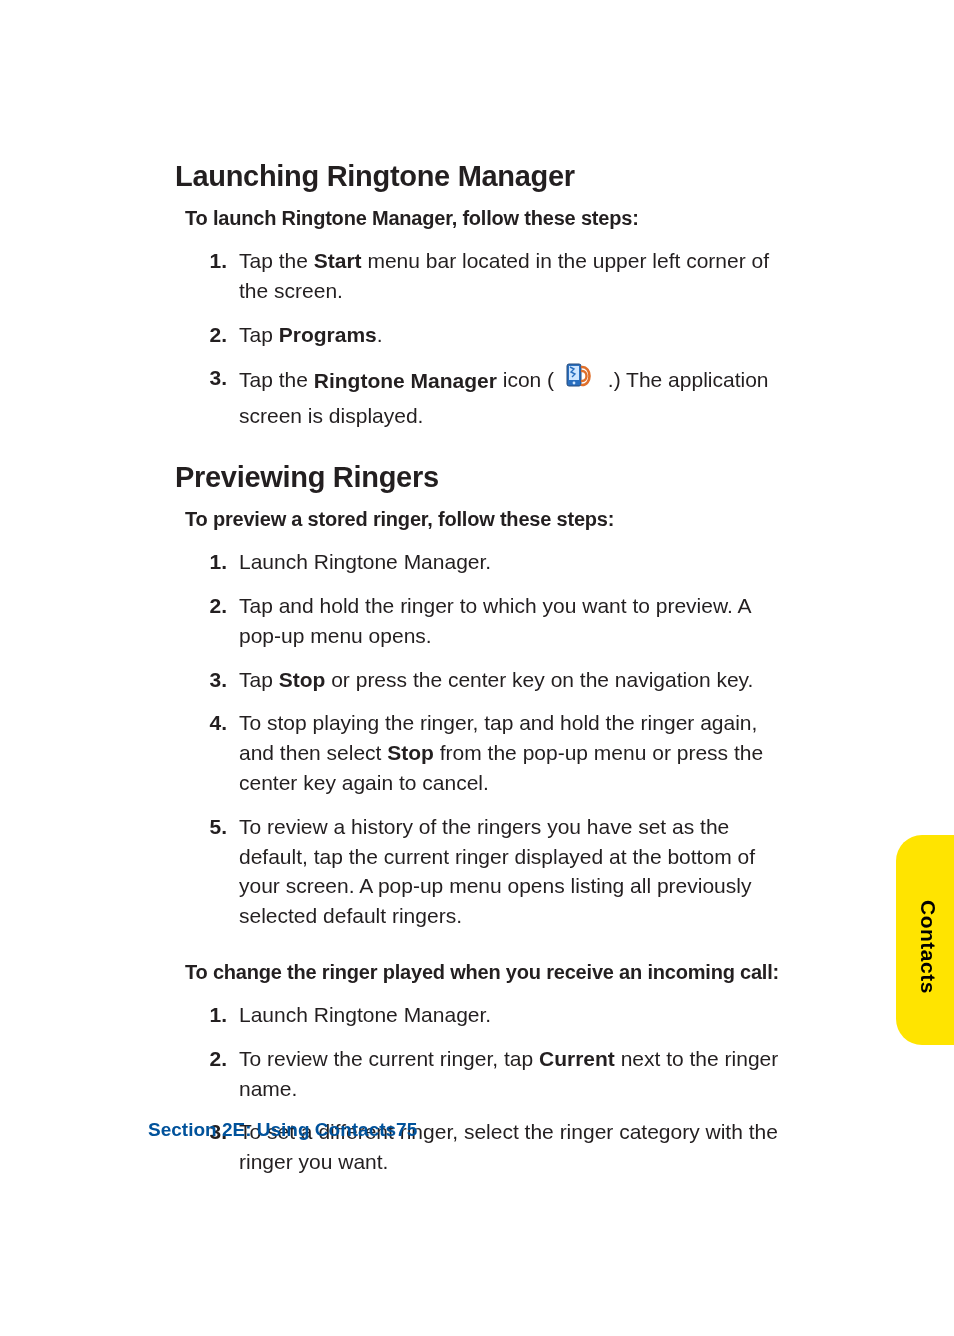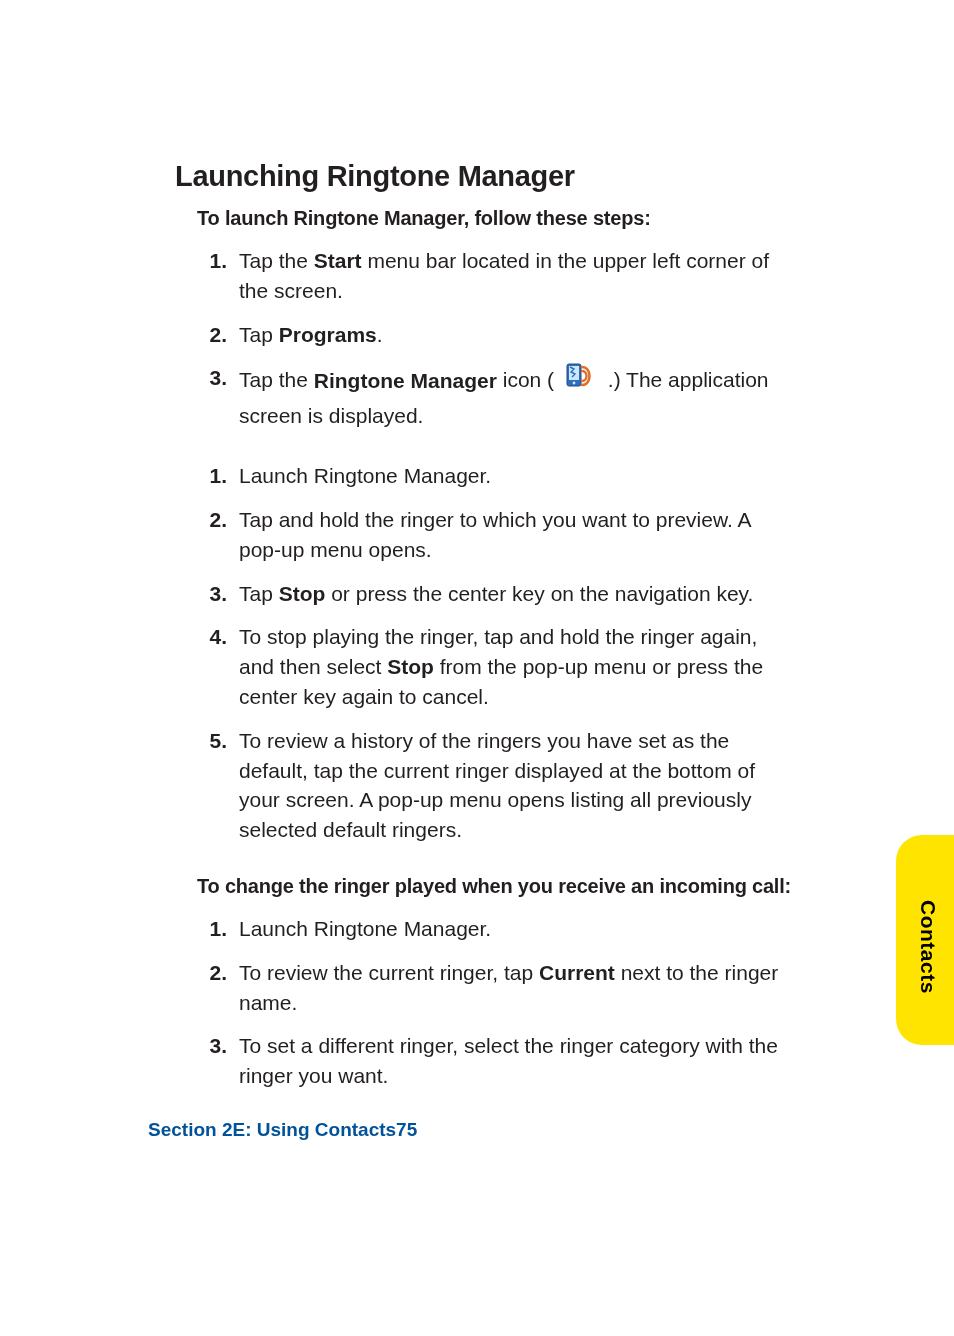--- a/index.html
+++ b/index.html
@@ -21,21 +21,21 @@
   }
   h2.sec-heading {
     font-weight: 700;
     font-size: 29px;
     margin: 0 0 14px 0;
     letter-spacing: -0.3px;
   }
   .intro {
     font-weight: 700;
     font-size: 20px;
-    margin: 0 0 16px 22px;
+    margin: 0 0 16px 10px;
     letter-spacing: -0.2px;
   }
   ol.steps {
     list-style: none;
     margin: 0 0 30px 0;
     padding: 0 0 0 42px;
     counter-reset: step;
   }
   ol.steps > li {
     counter-increment: step;
@@ -115,20 +115,22 @@
           <path d="M4 4 L8 6 L5 9 L9 11 L6 14" fill="none" stroke="#2a6fbf" stroke-width="1.4"></path>
           <circle cx="8" cy="20" r="1.4" fill="#cfe6ff"></circle>
           <path d="M16 4 C 26 4, 26 22, 16 22" fill="none" stroke="#df6f2b" stroke-width="2.6" stroke-linecap="round"></path>
           <path d="M16 8 C 22 8, 22 18, 16 18" fill="none" stroke="#df6f2b" stroke-width="2.4" stroke-linecap="round"></path>
         </svg>
       </span>
       <span>.) The application screen is displayed.</span>
     </li>
   </ol>
 
+  <h2 class="sec-heading">Previewing Ringers</h2>
+  <p class="intro">To preview a stored ringer, follow these steps:</p>
   <ol class="steps">
     <li><span>Launch Ringtone Manager.</span></li>
     <li><span>Tap and hold the ringer to which you want to preview. A pop-up menu opens.</span></li>
     <li>
       <span>Tap </span><span class="b">Stop</span><span> or press the center key on the navigation key.</span>
     </li>
     <li>
       <span>To stop playing the ringer, tap and hold the ringer again, and then select </span><span class="b">Stop</span><span> from the pop-up menu or press the center key again to cancel.</span>
     </li>
     <li><span>To review a history of the ringers you have set as the default, tap the current ringer displayed at the bottom of your screen. A pop-up menu opens listing all previously selected default ringers.</span></li>

